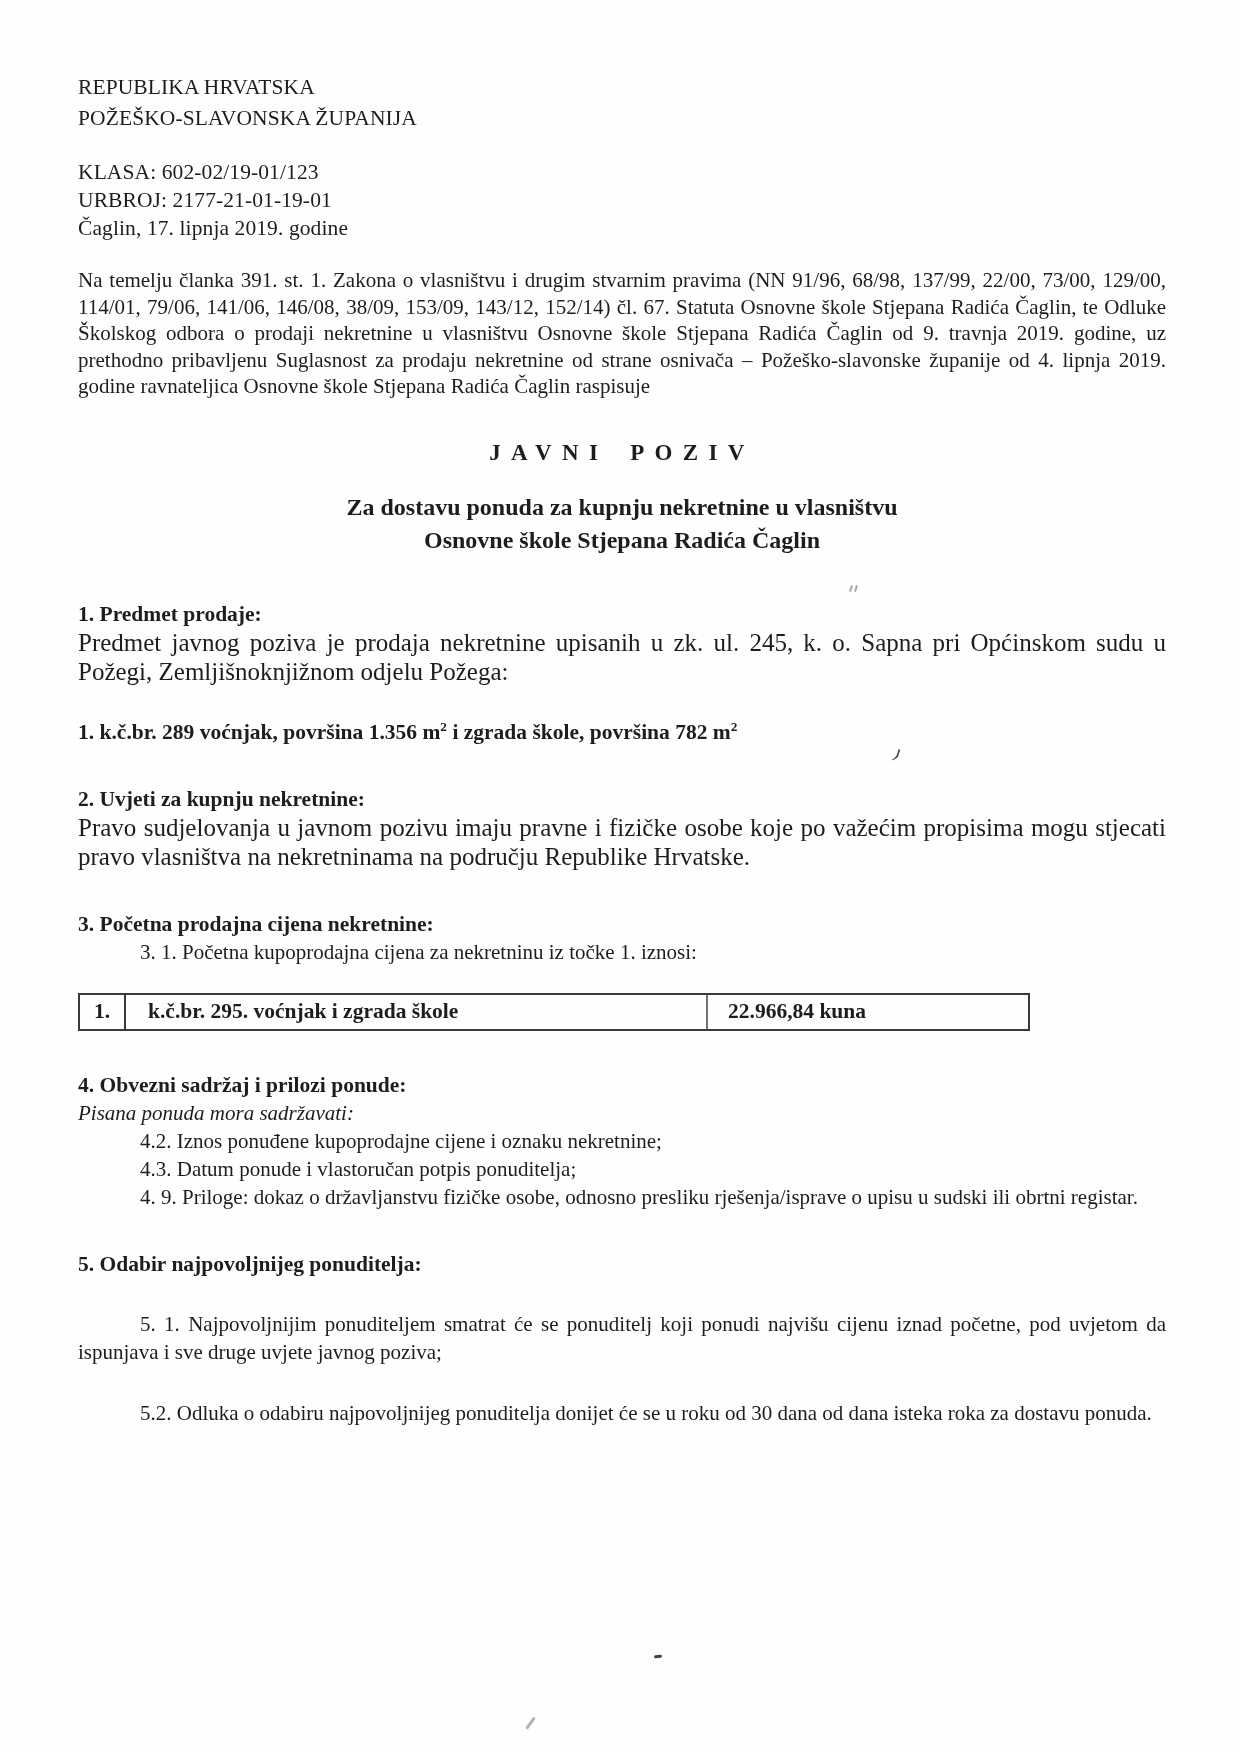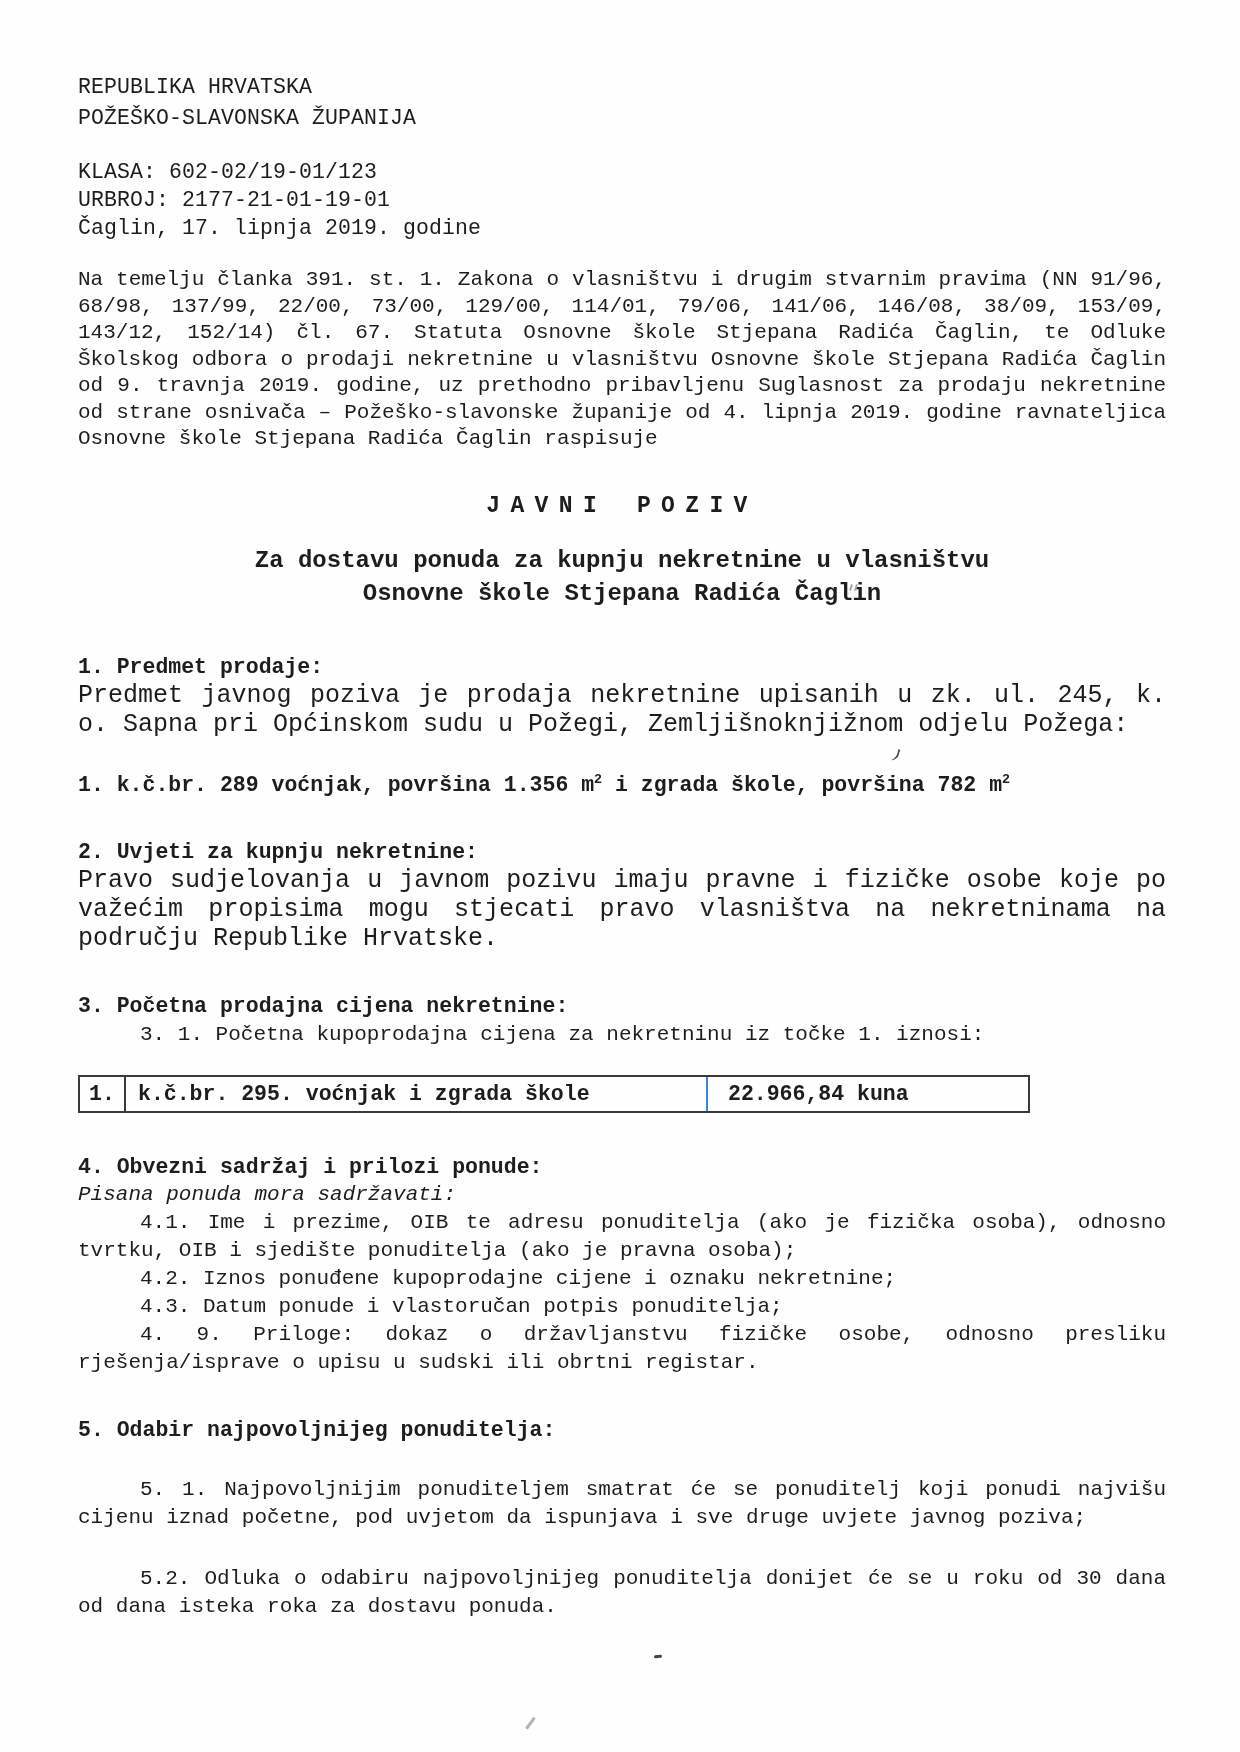--- a/index.html
+++ b/index.html
@@ -1,20 +1,20 @@
 <!DOCTYPE html>
 <html lang="hr"><head>
 <meta charset="utf-8">
 <style>
   html,body{margin:0;padding:0;background:#ffffff;}
   .page{
     position:relative;
     width:1236px;height:1752px;
     background:#fefefe;
-    font-family:Liberation Mono, monospace;
+    font-family:Liberation Serif, serif;
     color:#1d1d1d;
     overflow:hidden;
   }
   .content{position:absolute;left:78px;top:72px;width:1088px;}
   p{margin:0;padding:0;}
   .h-line{font-size:21.5px;line-height:31px;letter-spacing:0.1px;}
   .school-block{margin-top:11px;}
   .ref-block{margin-top:24px;}
   .ref-block .h-line{line-height:28px;}
   .intro{
@@ -61,23 +61,23 @@
     font-size:21.5px;
     font-weight:bold;
   }
   .pt-num{
     width:44px;flex:0 0 44px;
     border-right:2px solid #3a3a3a;
     display:flex;align-items:center;justify-content:center;
   }
   .pt-desc{
     flex:1;
-    border-right:2px solid #3b82f6;
+    border-right:2px solid #737373;
     display:flex;align-items:center;
-    padding-left:12px;
+    padding-left:22px;
   }
   .pt-price{
     width:300px;flex:0 0 300px;
     display:flex;align-items:center;
     padding-left:20px;
   }
   .sec4{margin-top:28px;}
   .sec4 .sec-heading{line-height:28px;}
   .italic-par{font-style:italic;font-size:21px;line-height:28px;}
   .item-par{
@@ -151,21 +151,20 @@
 
     <div class="price-table">
       <div class="pt-num">1.</div>
       <div class="pt-desc">k.č.br. 295. voćnjak i zgrada škole</div>
       <div class="pt-price">22.966,84 kuna</div>
     </div>
 
     <div class="sec4">
       <p class="sec-heading">4. Obvezni sadržaj i prilozi ponude:</p>
       <p class="italic-par">Pisana ponuda mora sadržavati:</p>
-      <p class="item-par">4.1. Ime i prezime, OIB te adresu ponuditelja (ako je fizička osoba), odnosno tvrtku, OIB i sjedište ponuditelja (ako je pravna osoba);</p>
       <p class="item-par">4.2. Iznos ponuđene kupoprodajne cijene i oznaku nekretnine;</p>
       <p class="item-par">4.3. Datum ponude i vlastoručan potpis ponuditelja;</p>
       <p class="item-par">4. 9. Priloge: dokaz o državljanstvu fizičke osobe, odnosno presliku rješenja/isprave o upisu u sudski ili obrtni registar.</p>
     </div>
 
     <div class="sec5">
       <p class="sec-heading">5. Odabir najpovoljnijeg ponuditelja:</p>
       <p class="item-par">5. 1. Najpovoljnijim ponuditeljem smatrat će se ponuditelj koji ponudi najvišu cijenu iznad početne, pod uvjetom da ispunjava i sve druge uvjete javnog poziva;</p>
       <p class="item-par">5.2. Odluka o odabiru najpovoljnijeg ponuditelja donijet će se u roku od 30 dana od dana isteka roka za dostavu ponuda.</p>
     </div>

